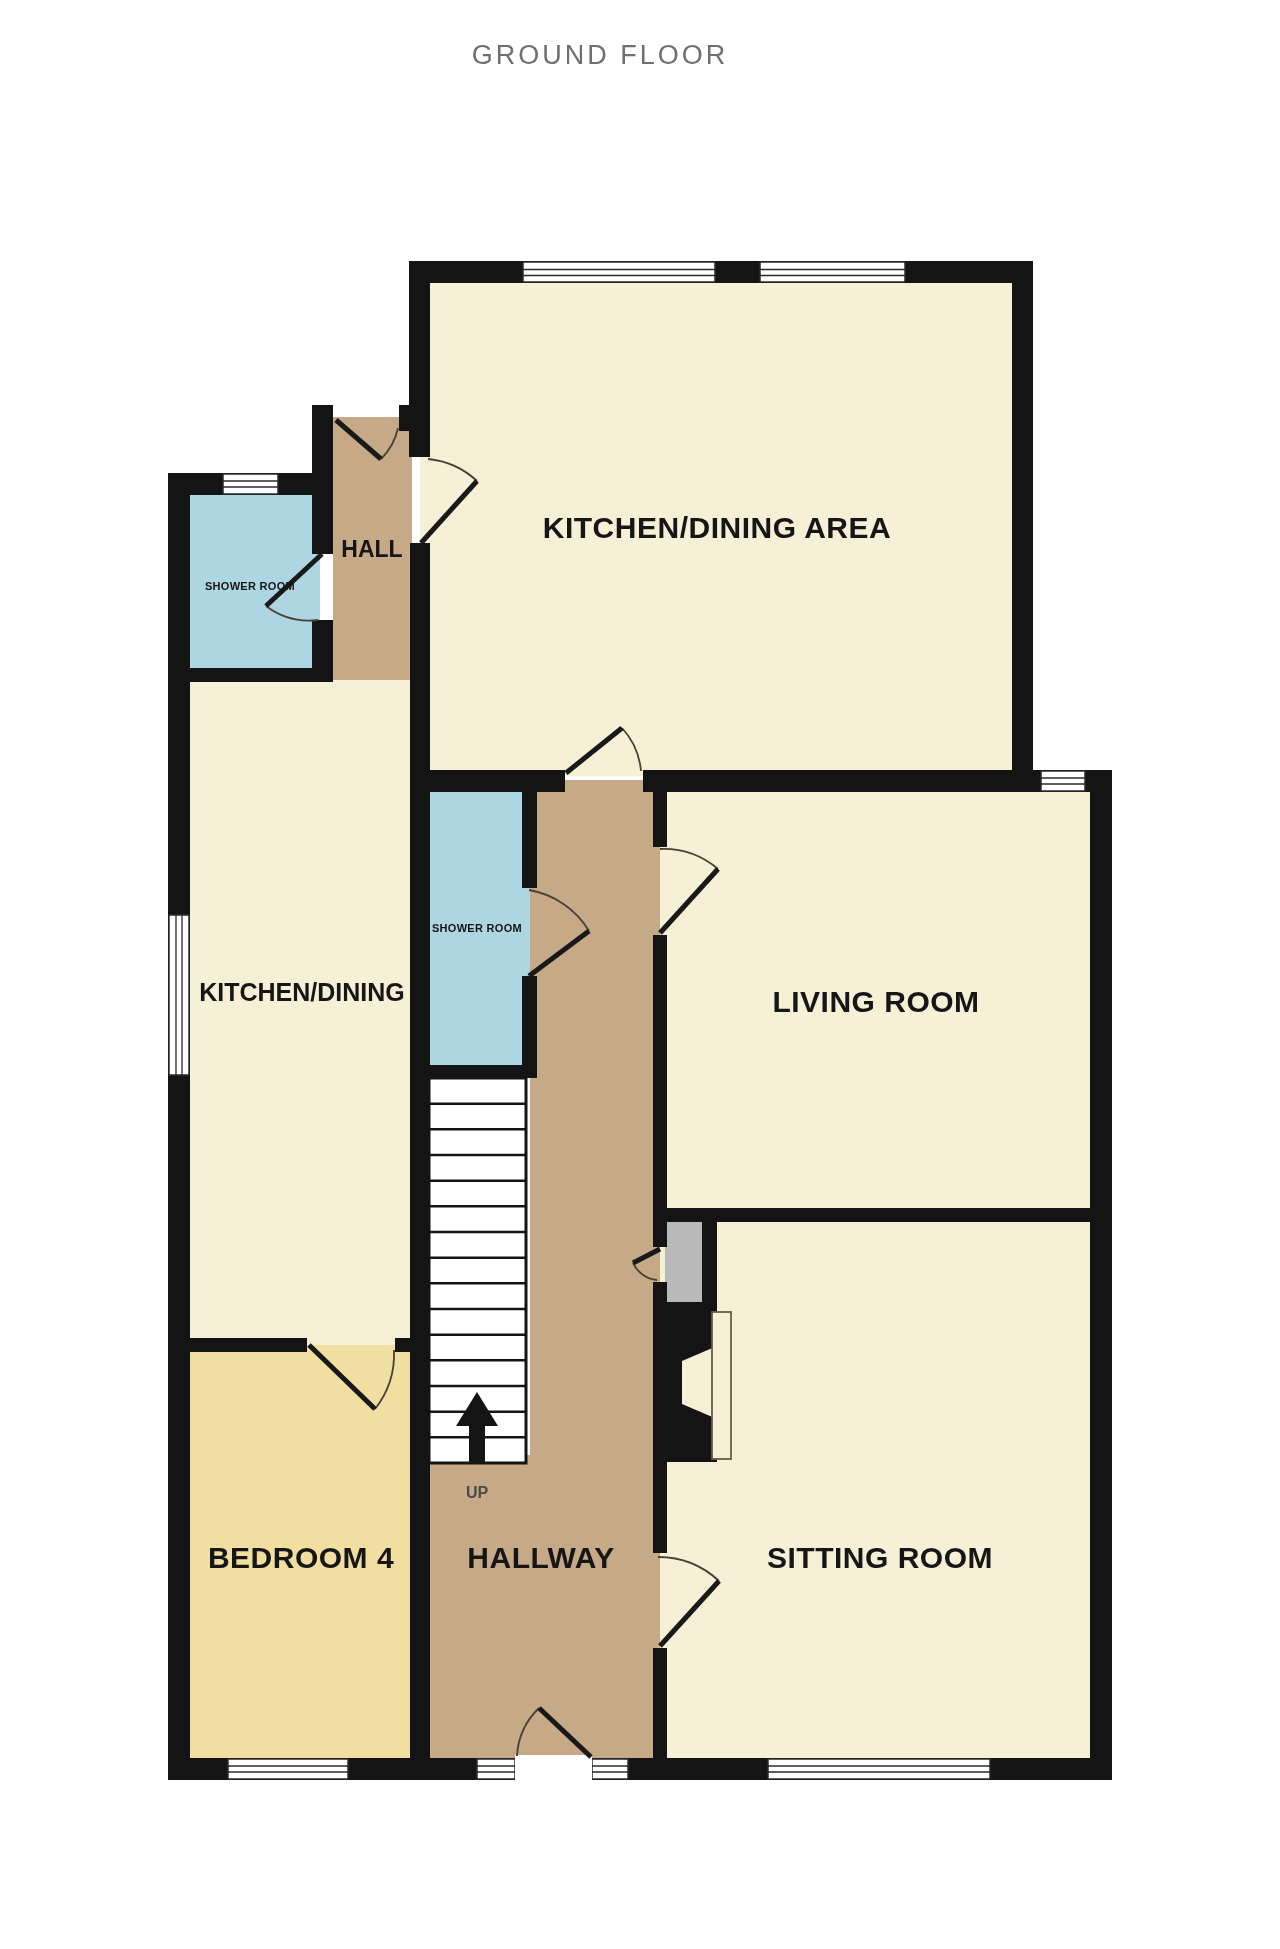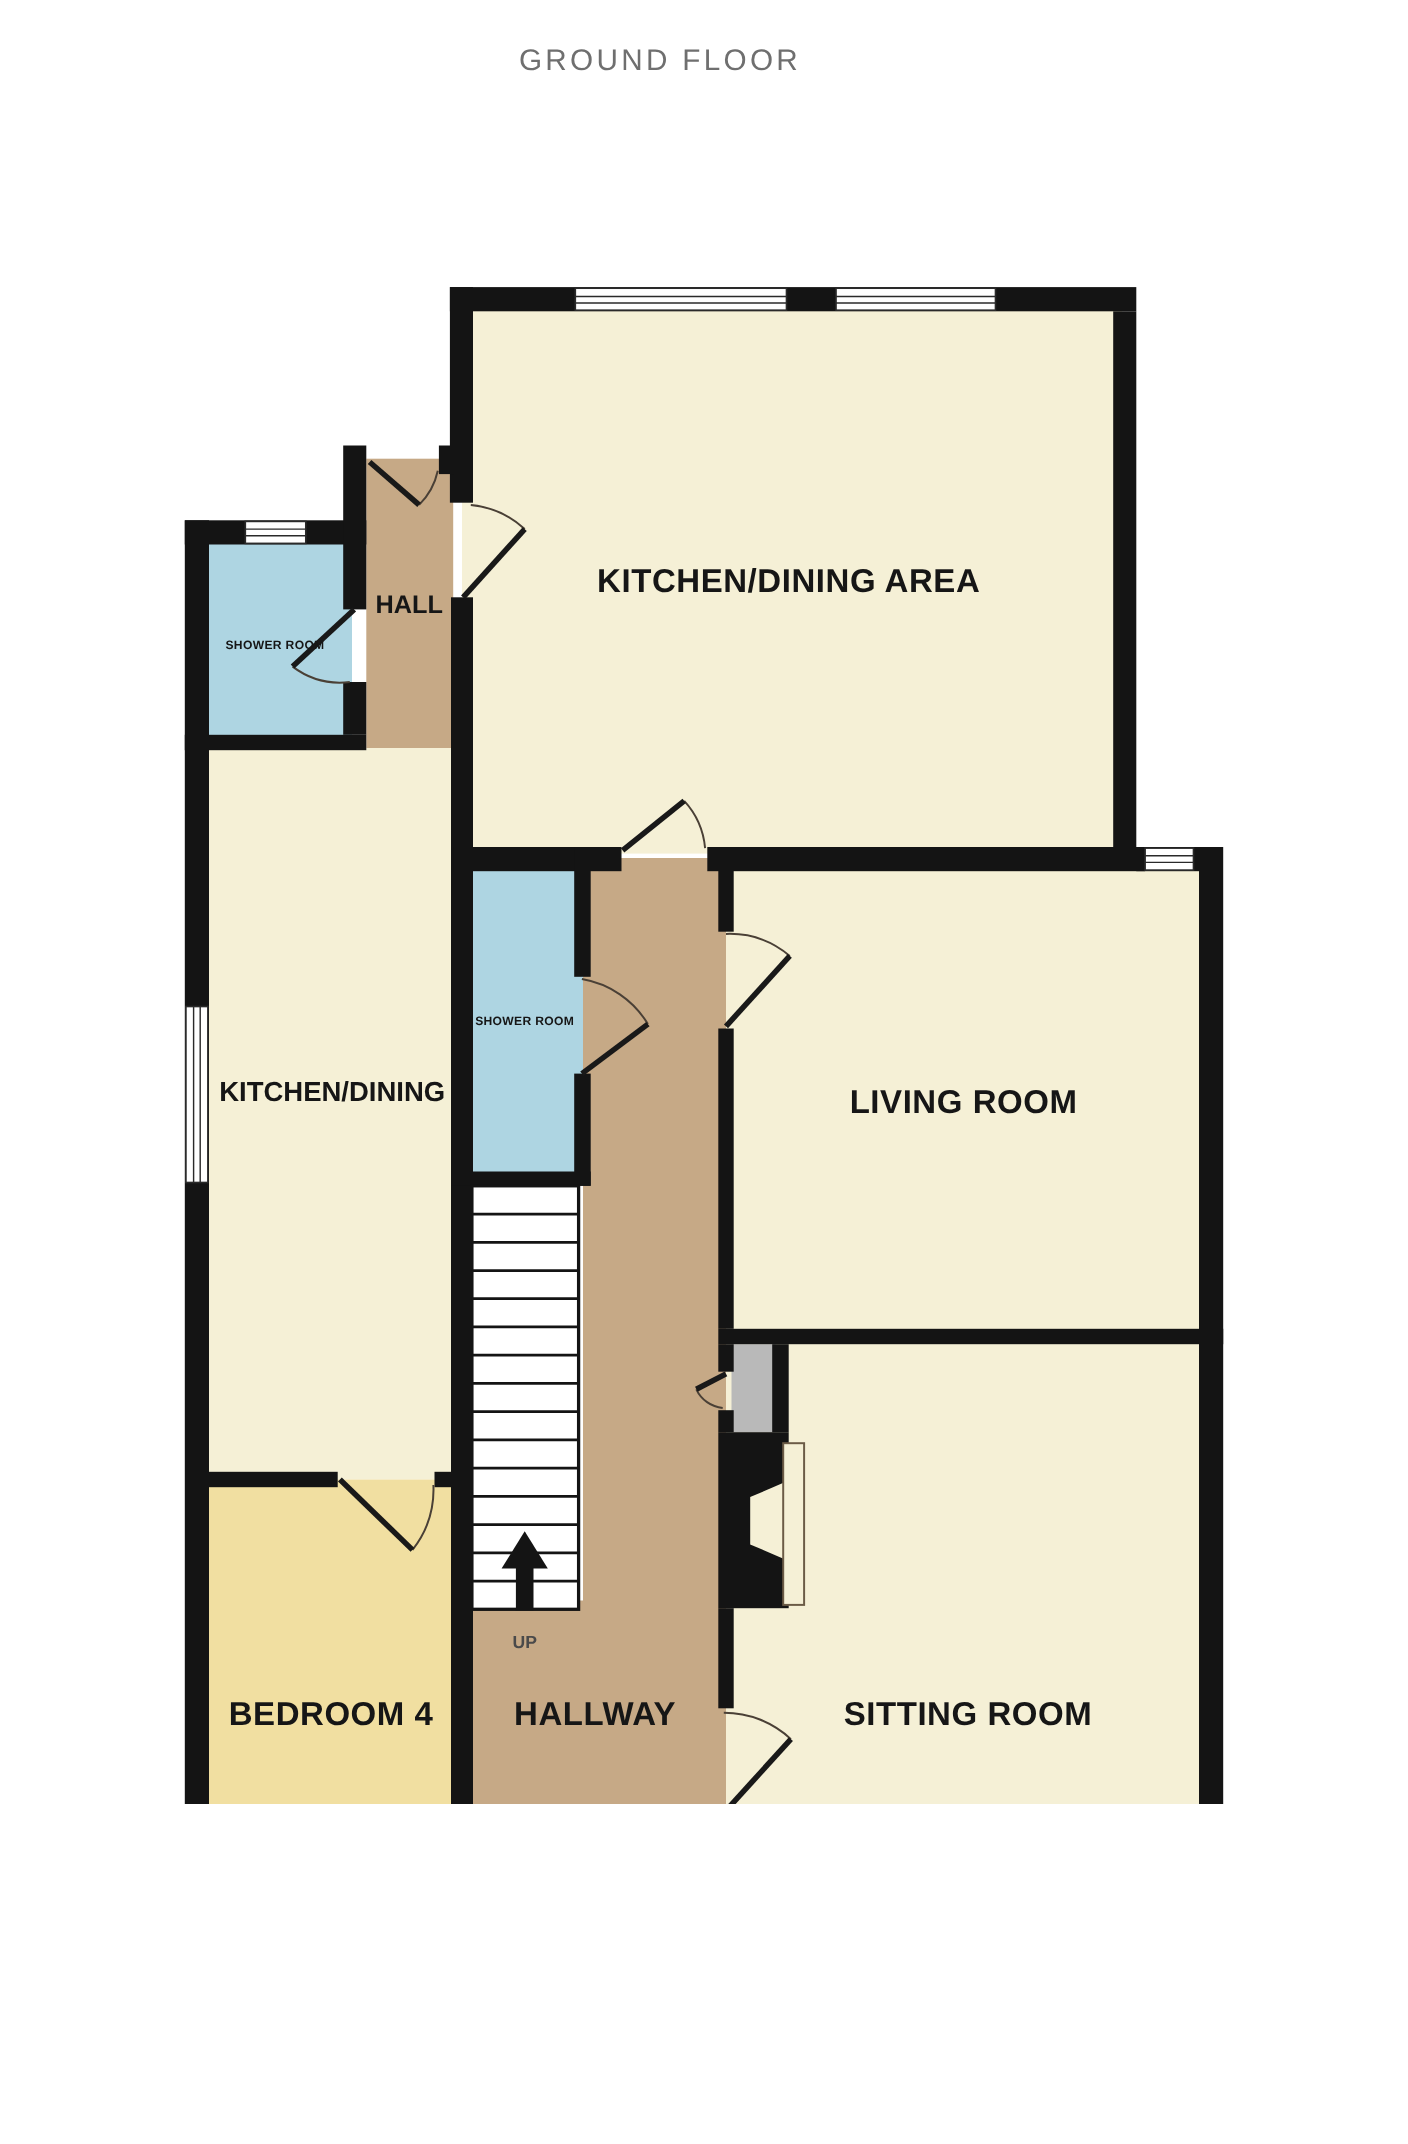--- a/index.html
+++ b/index.html
@@ -1,16 +1,16 @@
 <!DOCTYPE html>
 <html style="--wall: #141414; --room_cream: #f5f0d6; --room_yellow: #f1dfa1; --room_blue: #aed5e2; --circulation_tan: #c6a986; --cupboard_gray: #b9b9b9; --title_gray: #6f6f6f; --label_black: #161616;"><head>
 <meta charset="utf-8">
 <style>
   html,body{margin:0;padding:0;background:#ffffff;}
-  .page{width:1280px;height:1640px;position:relative;background:#fff;
+  .page{width:1280px;height:1949px;position:relative;background:#fff;
         font-family:"Liberation Sans","DejaVu Sans",sans-serif;}
   svg{display:block;}
   .wall{fill:var(--wall);}
   .cream{fill:var(--room_cream);}
   .yellow{fill:var(--room_yellow);}
   .blue{fill:var(--room_blue);}
   .tan{fill:var(--circulation_tan);}
   .gray{fill:var(--cupboard_gray);}
   .win{fill:#ffffff;stroke:#2a2a2a;stroke-width:1.5;}
   .winline{stroke:#2a2a2a;stroke-width:1.3;}

